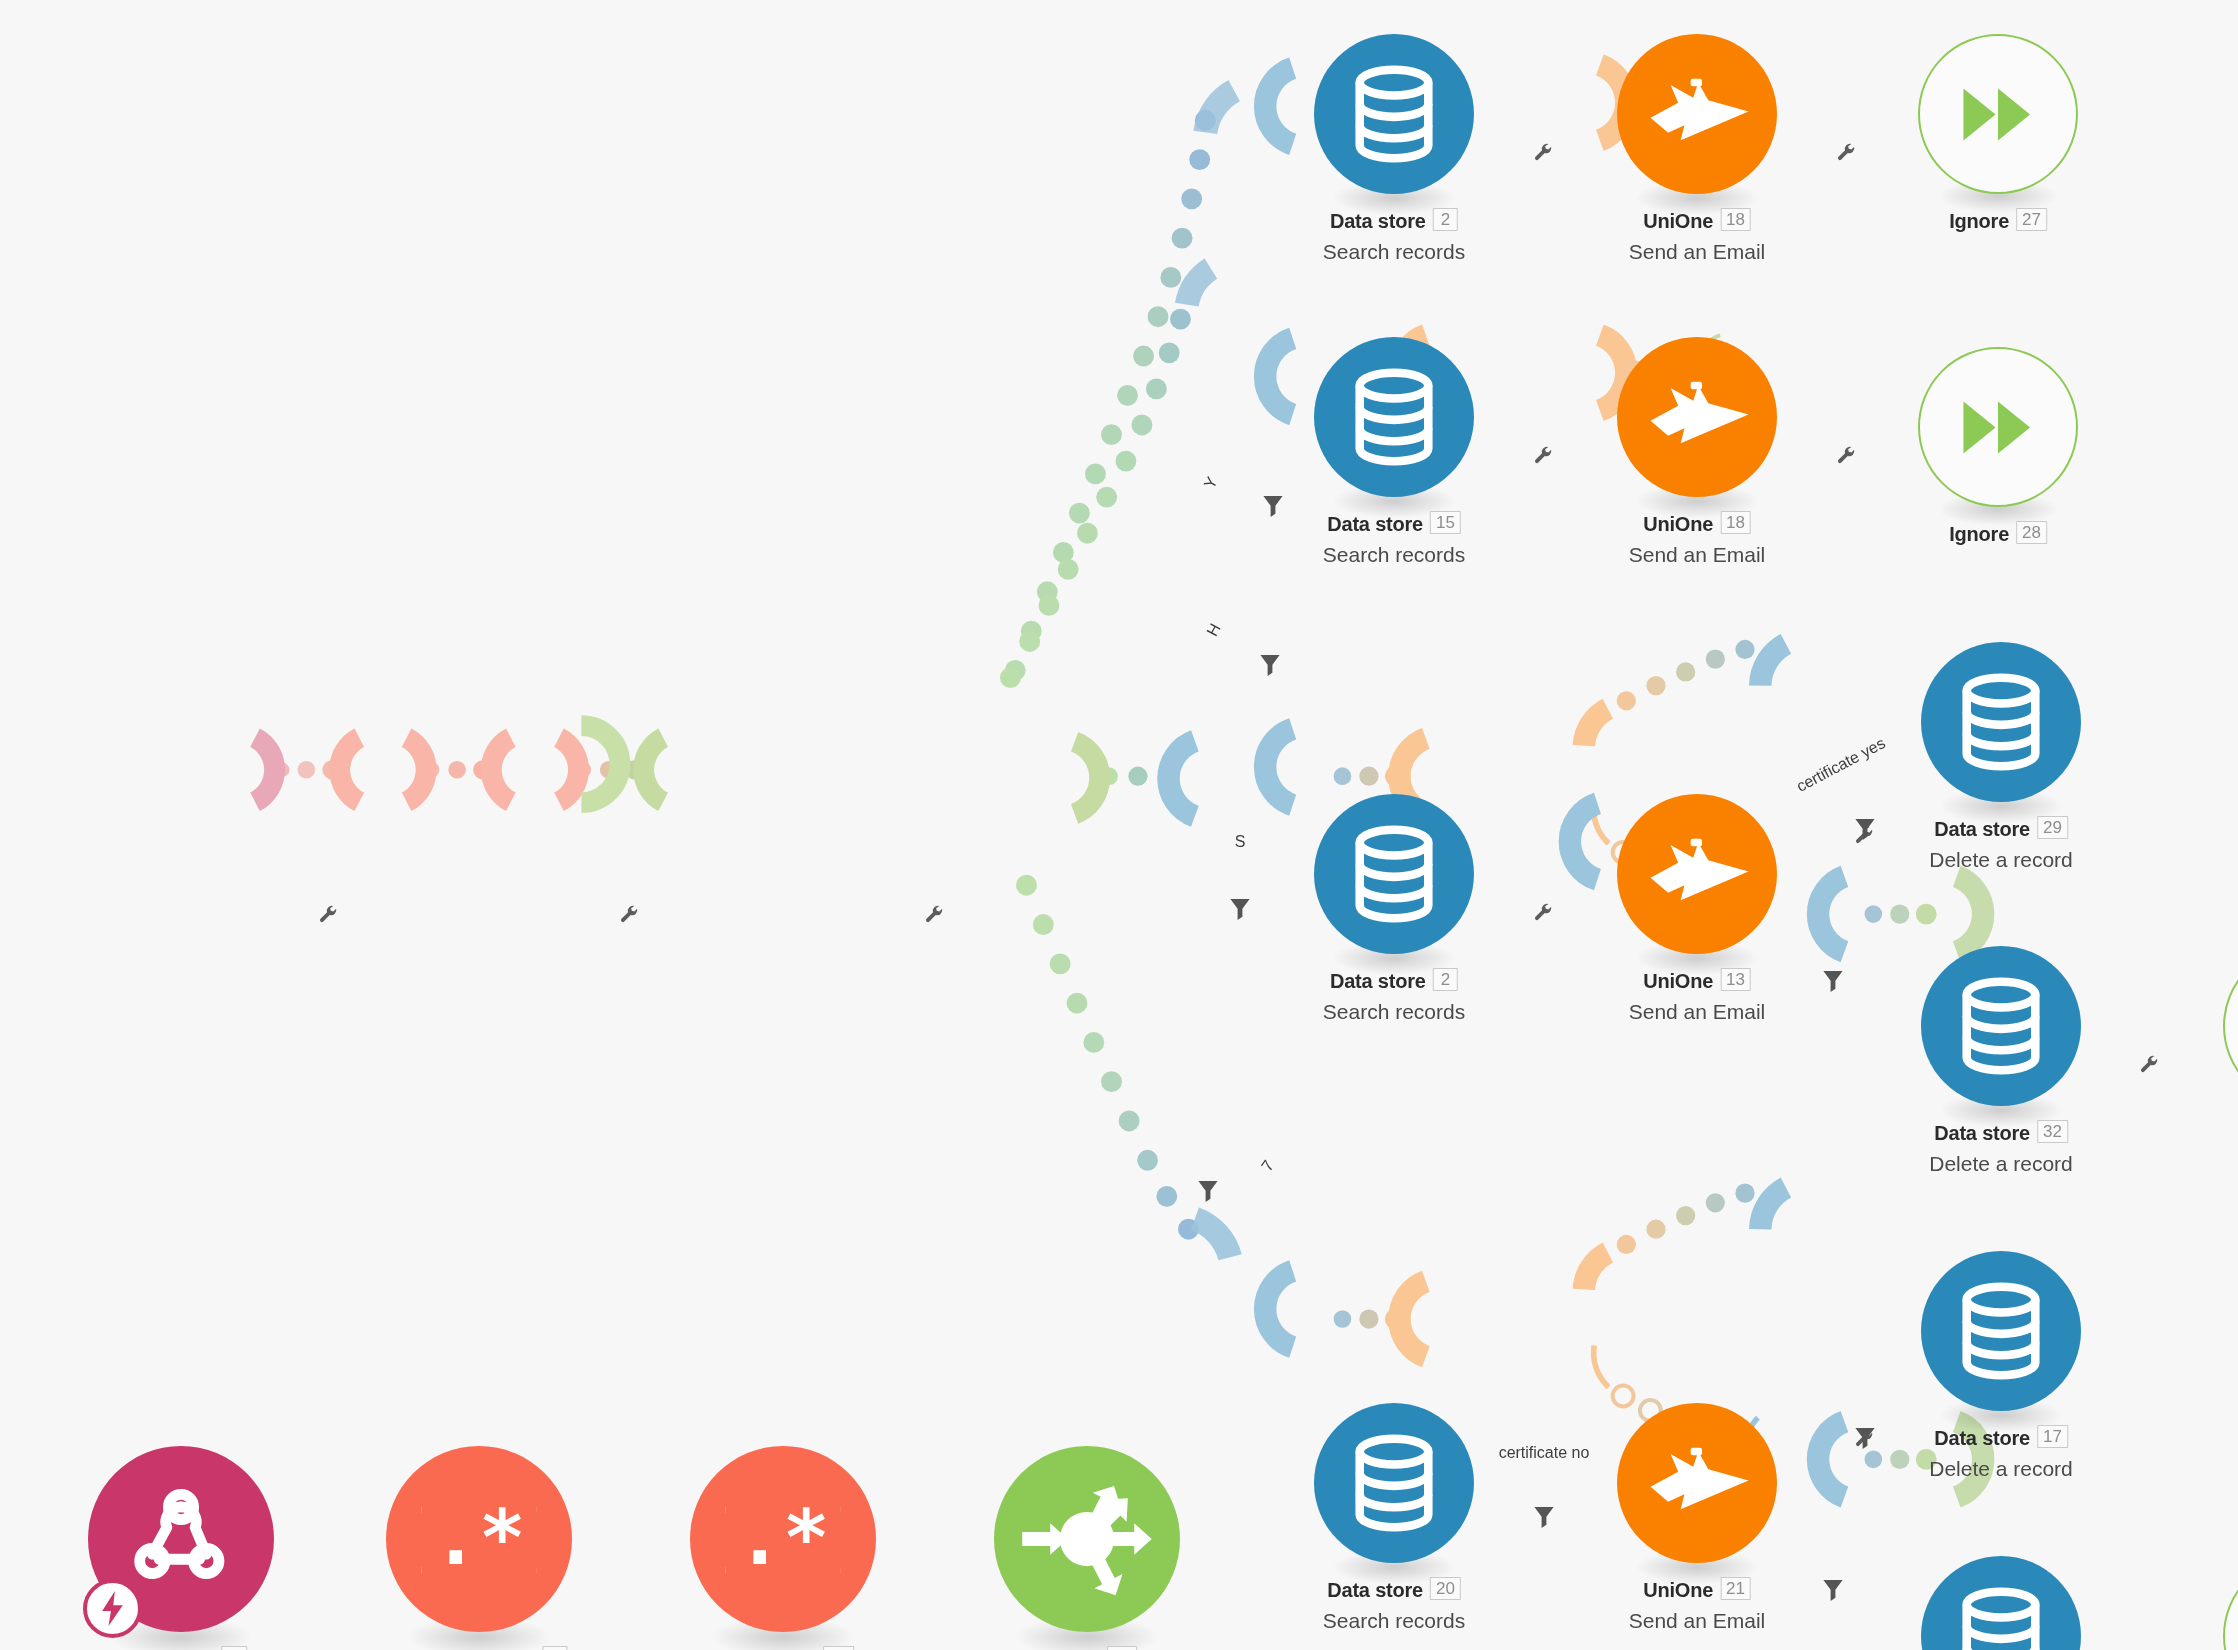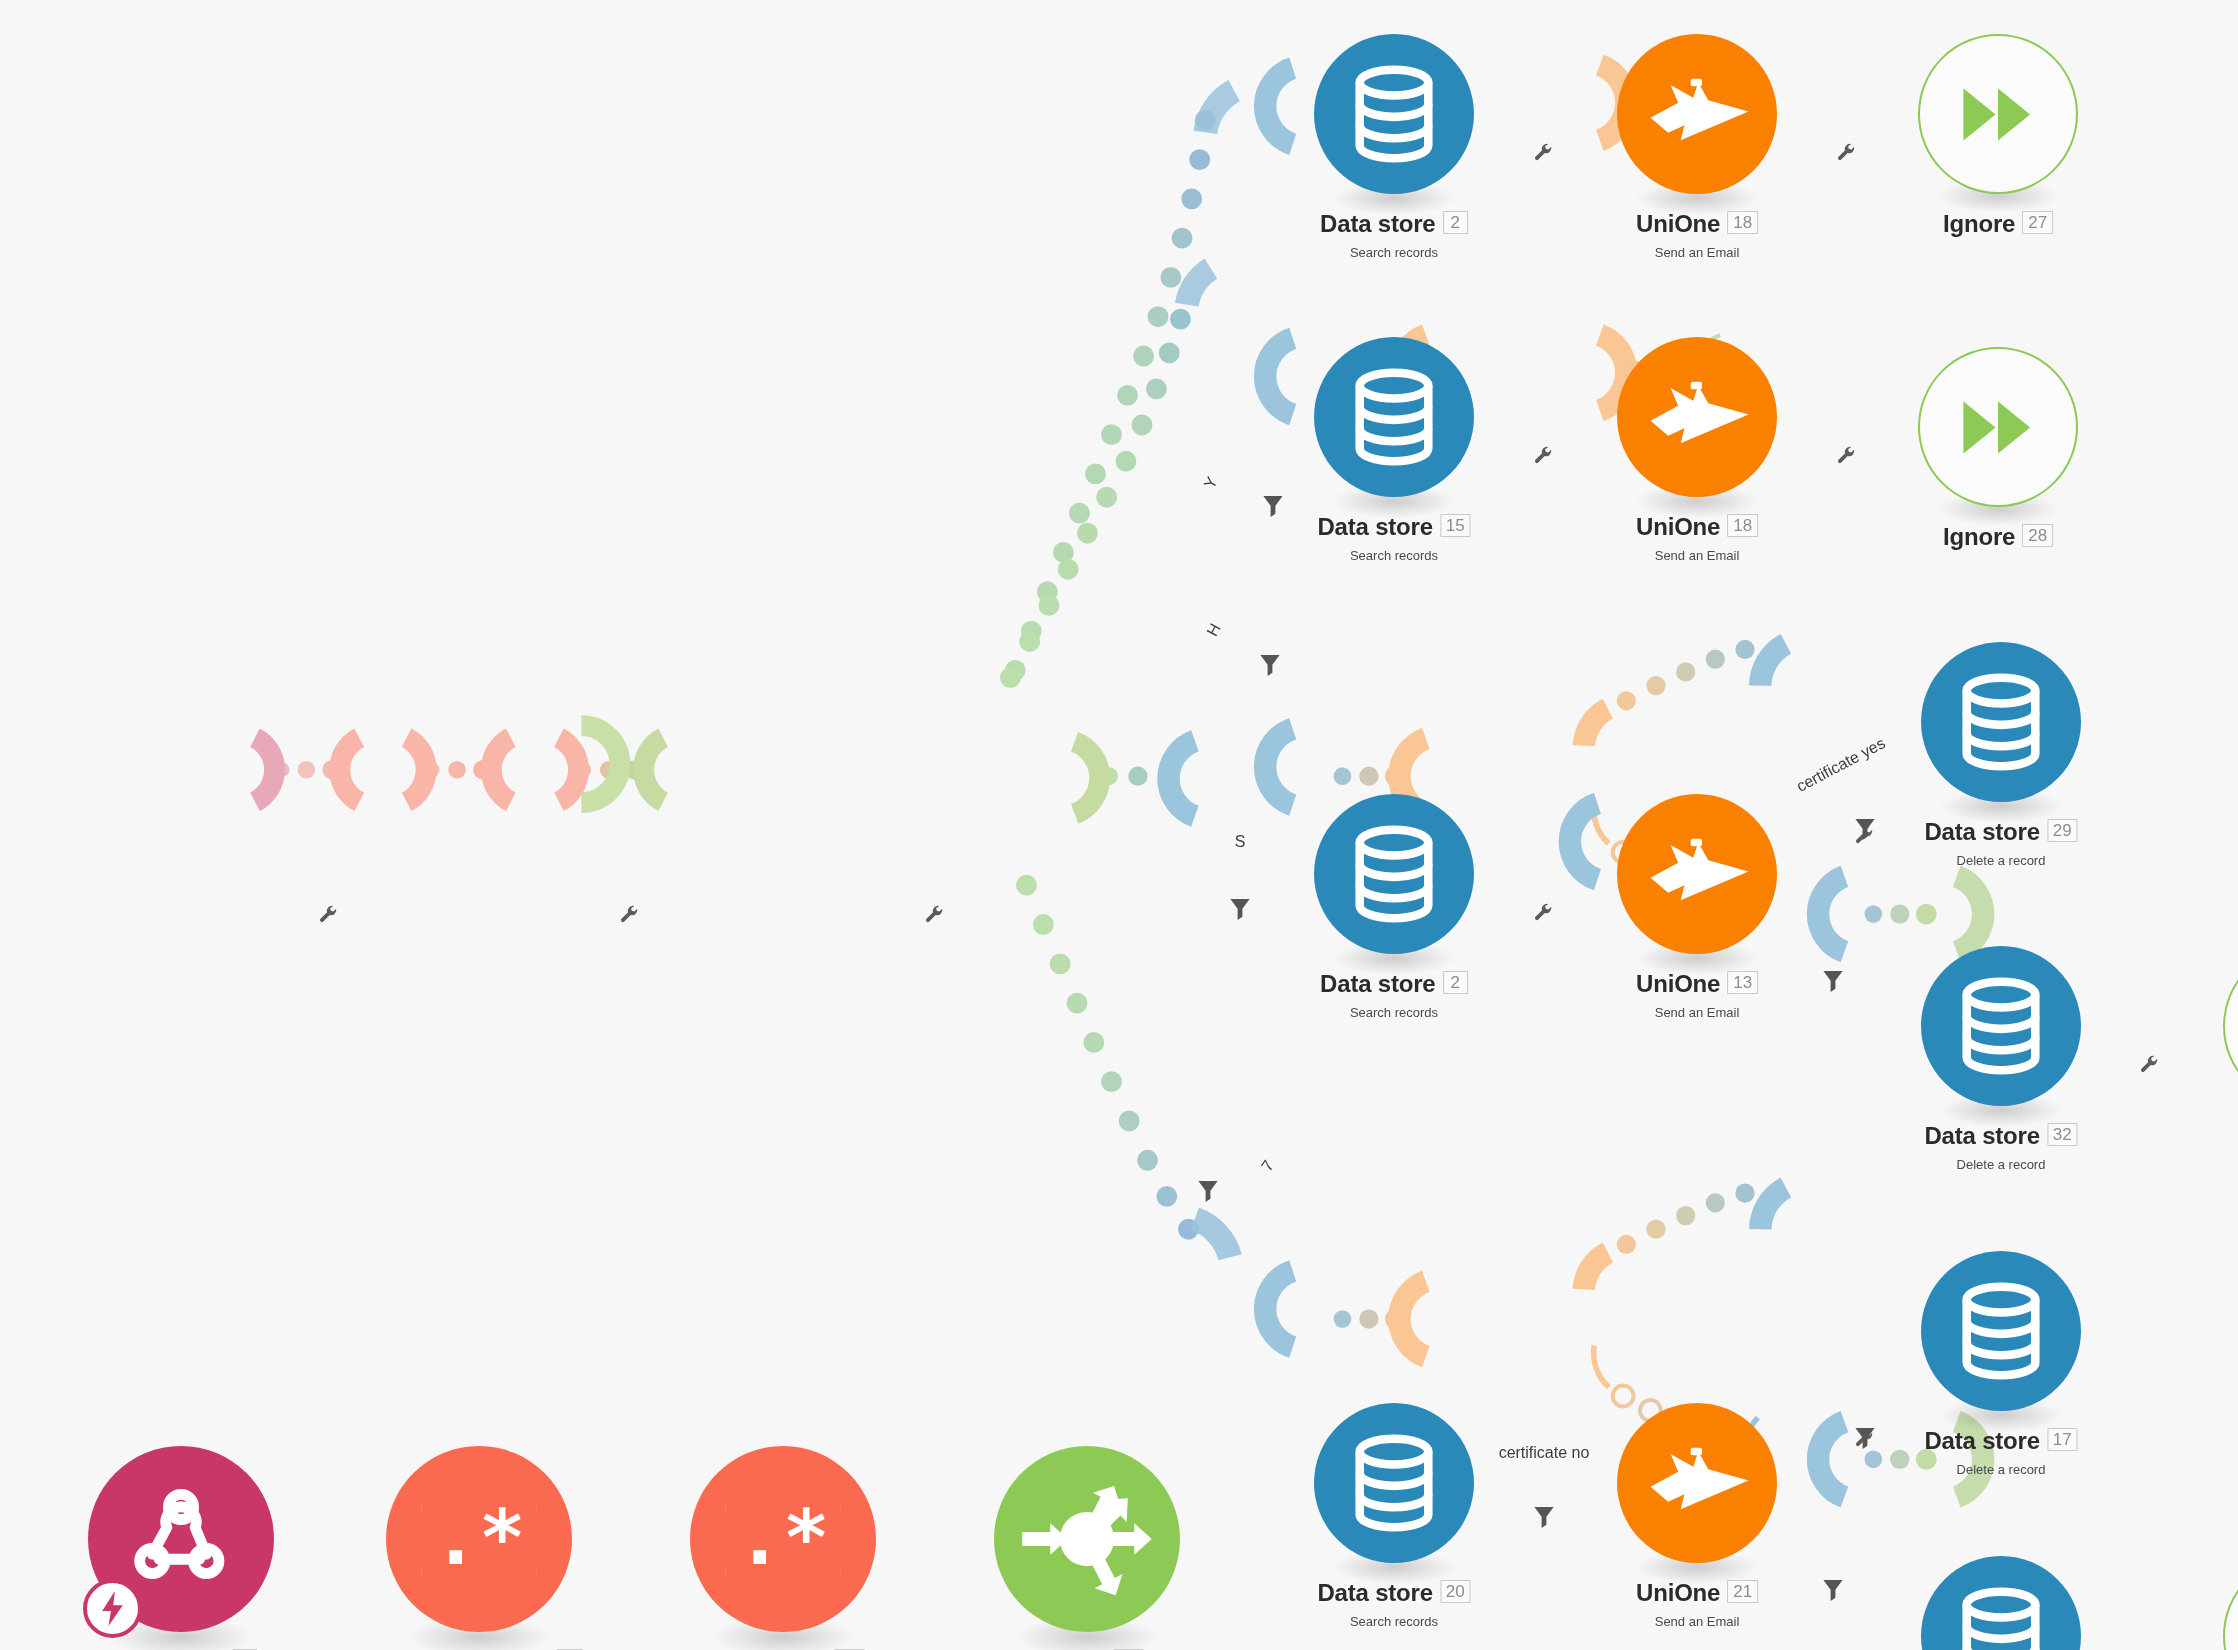--- a/index.html
+++ b/index.html
@@ -43,42 +43,42 @@
 
   .label{
     position:absolute;
     left:50%;top:100%;
     transform:translateX(-50%);
     margin-top:16px;
     white-space:nowrap;
     text-align:center;
   }
   .ttl{
-    font-size:24px;font-weight:700;color:#2b2b2b;
+    font-size:20px;font-weight:700;color:#2b2b2b;
     letter-spacing:-0.2px;
     display:inline-block;vertical-align:middle;
   }
   .badge{
     display:inline-block;vertical-align:middle;
     margin-left:7.2px;
     min-width:13.6px;
     padding:1.6px 4.8px 2.4px 4.8px;
     border:0.8px solid #c9c9c9;
     background:#fafafa;
     color:#8e8e8e;
     font-size:17px;line-height:1;
     font-weight:400;
     text-align:center;
     border-radius:0.8px;
     position:relative;top:-1.6px;
   }
   .sub{
     display:block;
     margin-top:7.2px;
-    font-size:13px;
+    font-size:21px;
     color:#4a4a4a;
     font-weight:400;
   }
 
   
   .trigger-badge{
     position:absolute;
     left:-4.8px;bottom:-6.4px;
     width:59px;height:59px;border-radius:50%;
     background:#ffffff;

